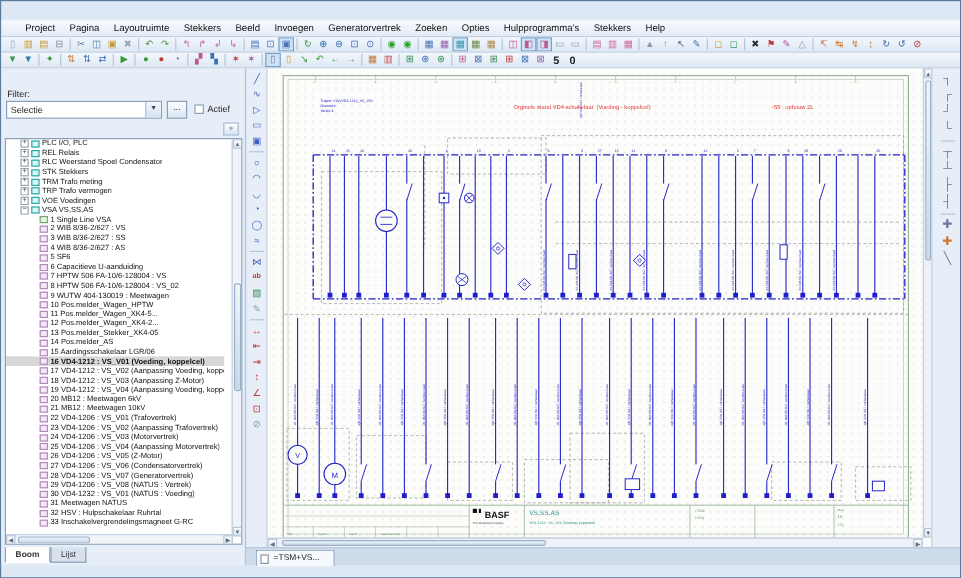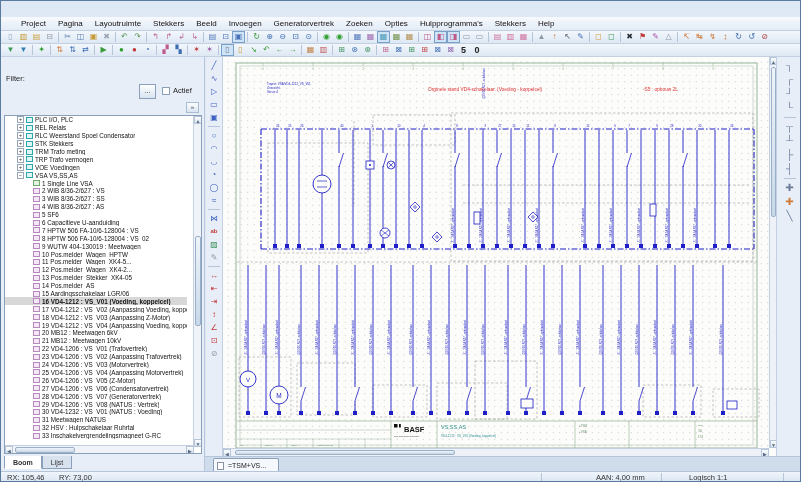--- a/index.html
+++ b/index.html
@@ -219,20 +219,24 @@
       <div class="icon" title="macro-2-icon" style="color: rgb(61, 109, 178);">⊠</div>
       <div class="icon" title="macro-3-icon" style="color: rgb(58, 143, 90);">⊞</div>
       <div class="icon" title="macro-4-icon" style="color: rgb(194, 58, 58);">⊞</div>
       <div class="icon" title="macro-5-icon" style="color: rgb(61, 109, 178);">⊠</div>
       <div class="icon" title="macro-6-icon" style="color: rgb(138, 98, 170);">⊠</div>
       <div class="tbtext">5 0</div>
     </div>
 
   <div id="panel">
     <div id="filterlbl">Filter:</div>
+    <div id="combo">
+      <span>Selectie</span>
+      <span class="arrow">▼</span>
+    </div>
     <div id="dotsbtn">...</div>
     <div id="chk"></div>
     <div id="chklbl">Actief</div>
     <div id="chevbtn">»</div>
     <div id="treebox">
       <div id="treerows">
           <div class="trow">
             <span style="width:12px;flex:0 0 auto;"></span>
             <span class="exp">+</span>
             <span class="ticon"></span>
@@ -818,23 +822,14 @@
       <div class="icon" title="break-point-icon" style="color: rgb(106, 124, 153);">╲</div>
     </div>
 
   <div id="doctabs">
     <div id="doctab">
       <span class="pgico"></span>
       <span>=TSM+VS...</span>
     </div>
   </div>
 
-  <div id="statusbar">
-    <span style="left:6px;">RX: 105,46</span>
-    <span style="left:58px;">RY: 73,00</span>
-    <div class="ssep" style="left:540px;"></div>
-    <span style="left:595px;">AAN: 4,00 mm</span>
-    <div class="ssep" style="left:660px;"></div>
-    <span style="left:688px;">Logisch 1:1</span>
-    <div class="ssep" style="left:782px;"></div>
-  </div>
 
 </div>
 
 </body></html>

